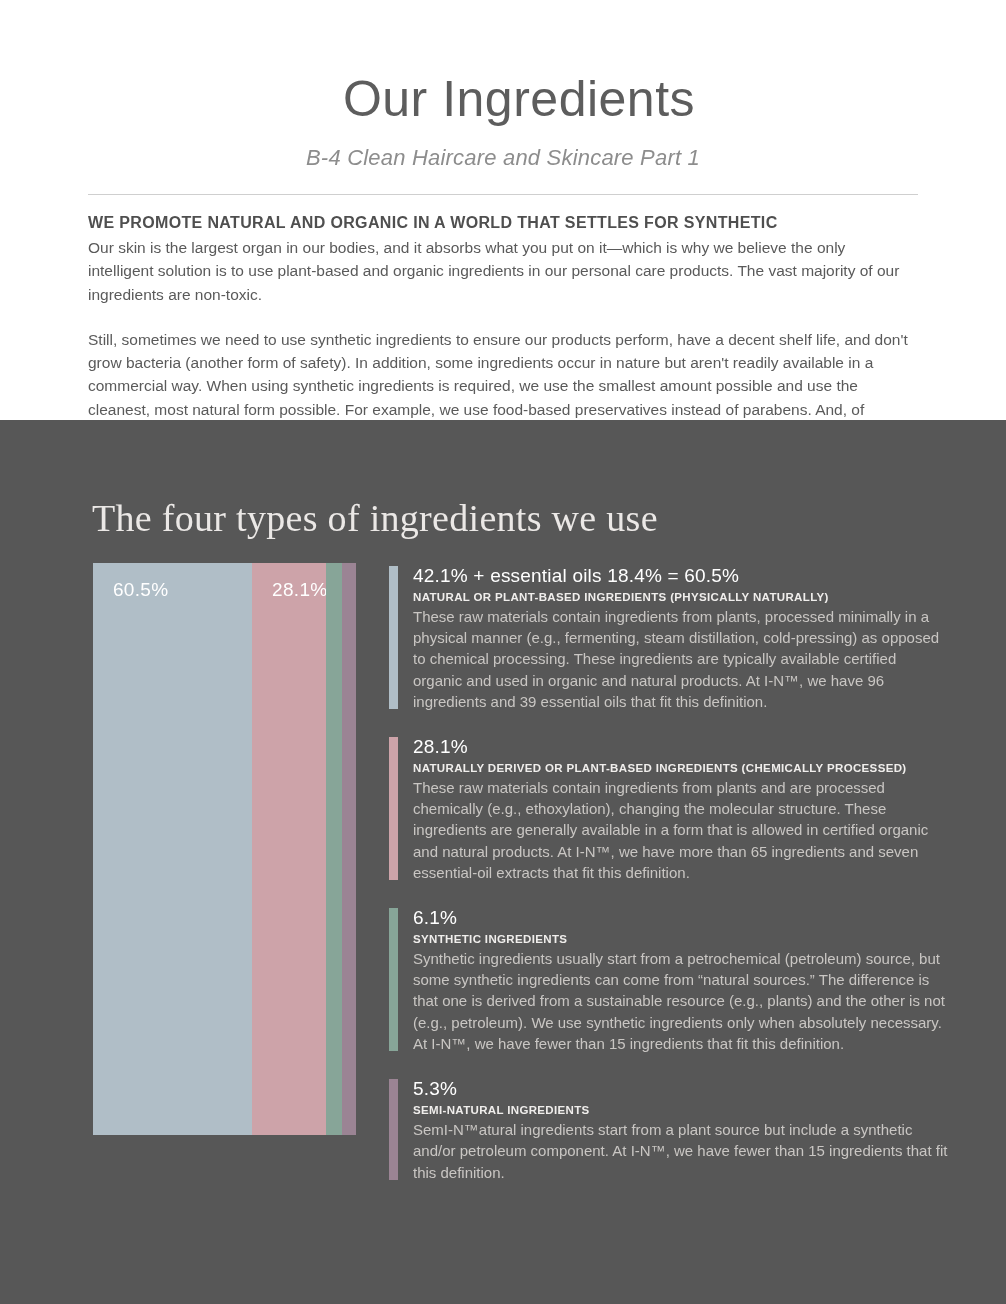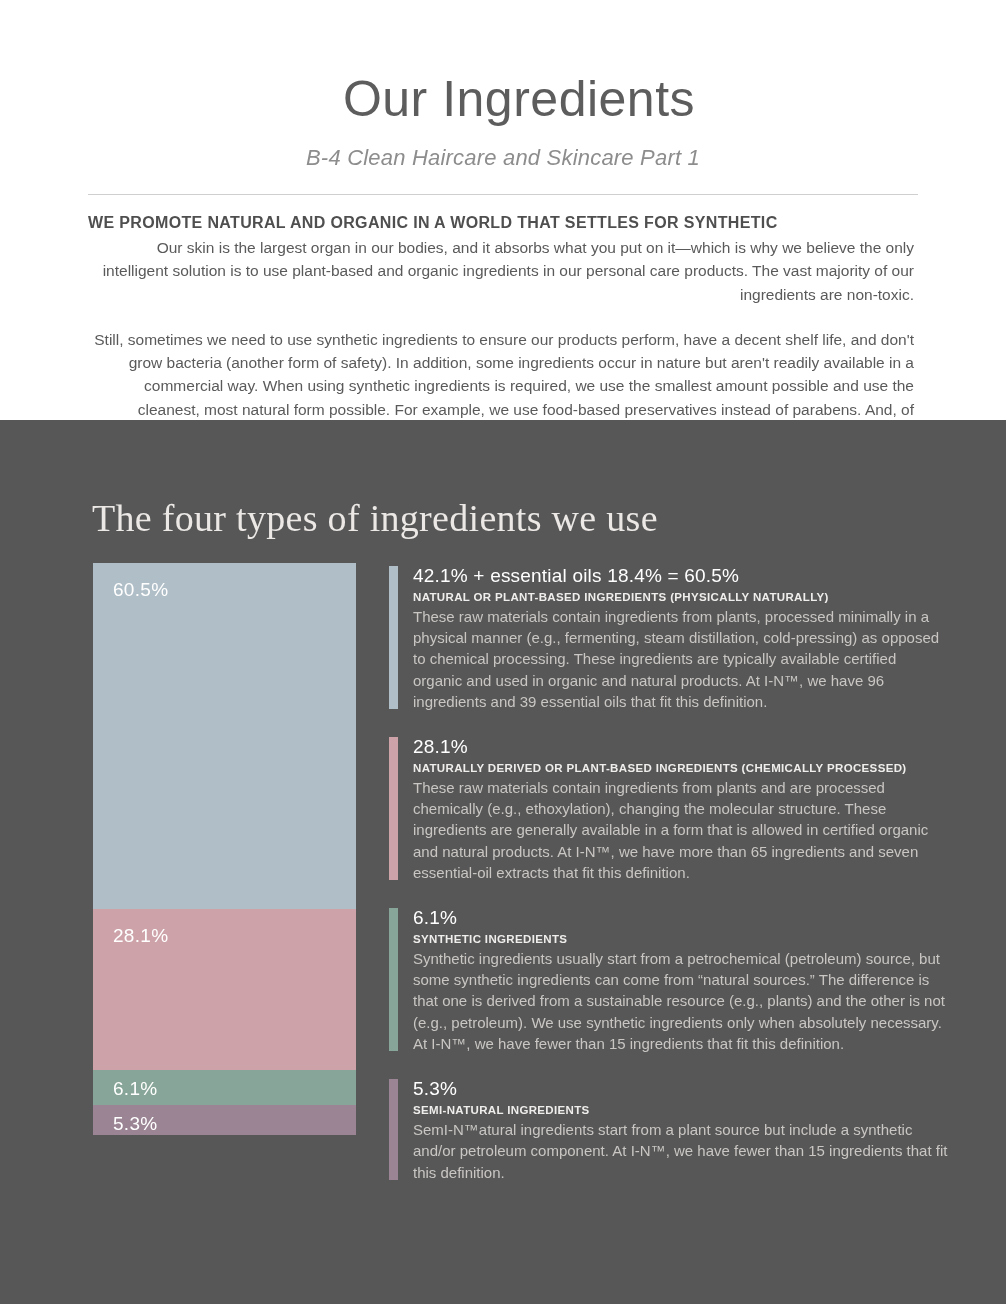--- a/index.html
+++ b/index.html
@@ -76,21 +76,20 @@
     font-weight: 700;
     letter-spacing: 0.35px;
     color: #4f4f4f;
     margin-bottom: 4px;
   }
 
   .intro-para {
     font-size: 15.5px;
     line-height: 1.5;
     color: #5a5a5a;
-    text-align: right;
   }
 
   .intro-para + .intro-para {
     margin-top: 22px;
   }
 
   
   .dark-section {
     position: absolute;
     left: 0; top: 420px;
@@ -109,21 +108,20 @@
     letter-spacing: 0.3px;
   }
 
   
   .chart {
     position: absolute;
     left: 93px; top: 143px;
     width: 263px;
     height: 572px;
     display: flex;
-    flex-direction: column;
   }
 
   .bar-seg {
     position: relative;
     width: 100%;
     overflow: hidden;
   }
 
   .bar-label {
     position: absolute;

